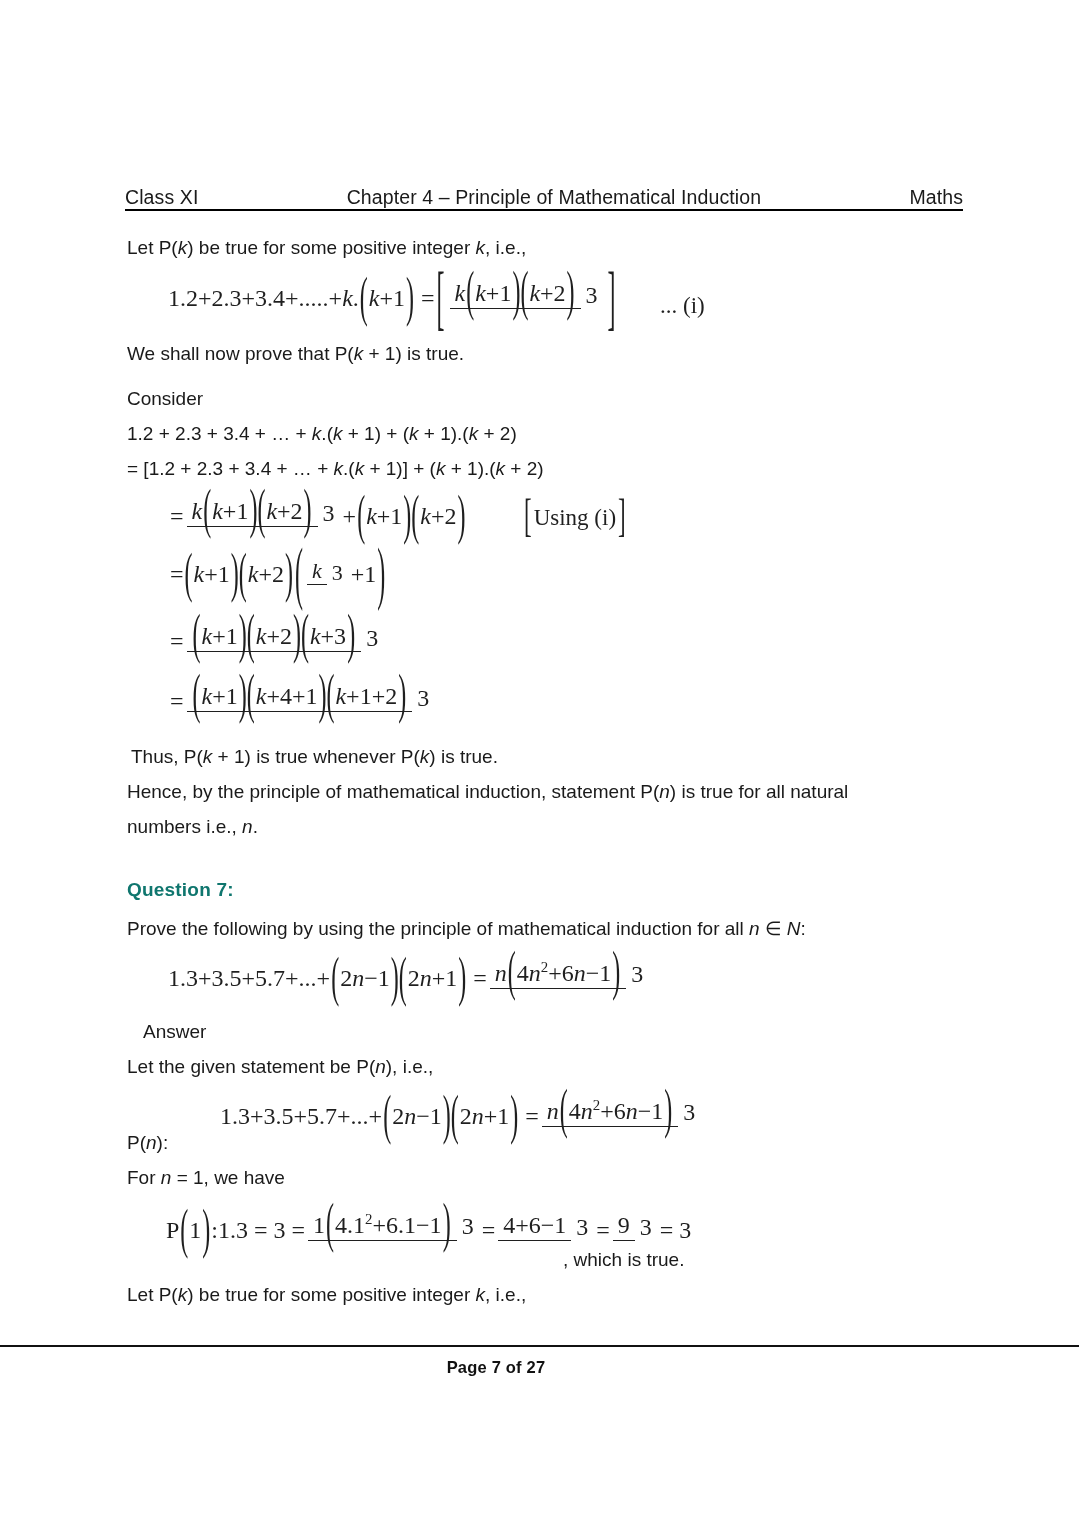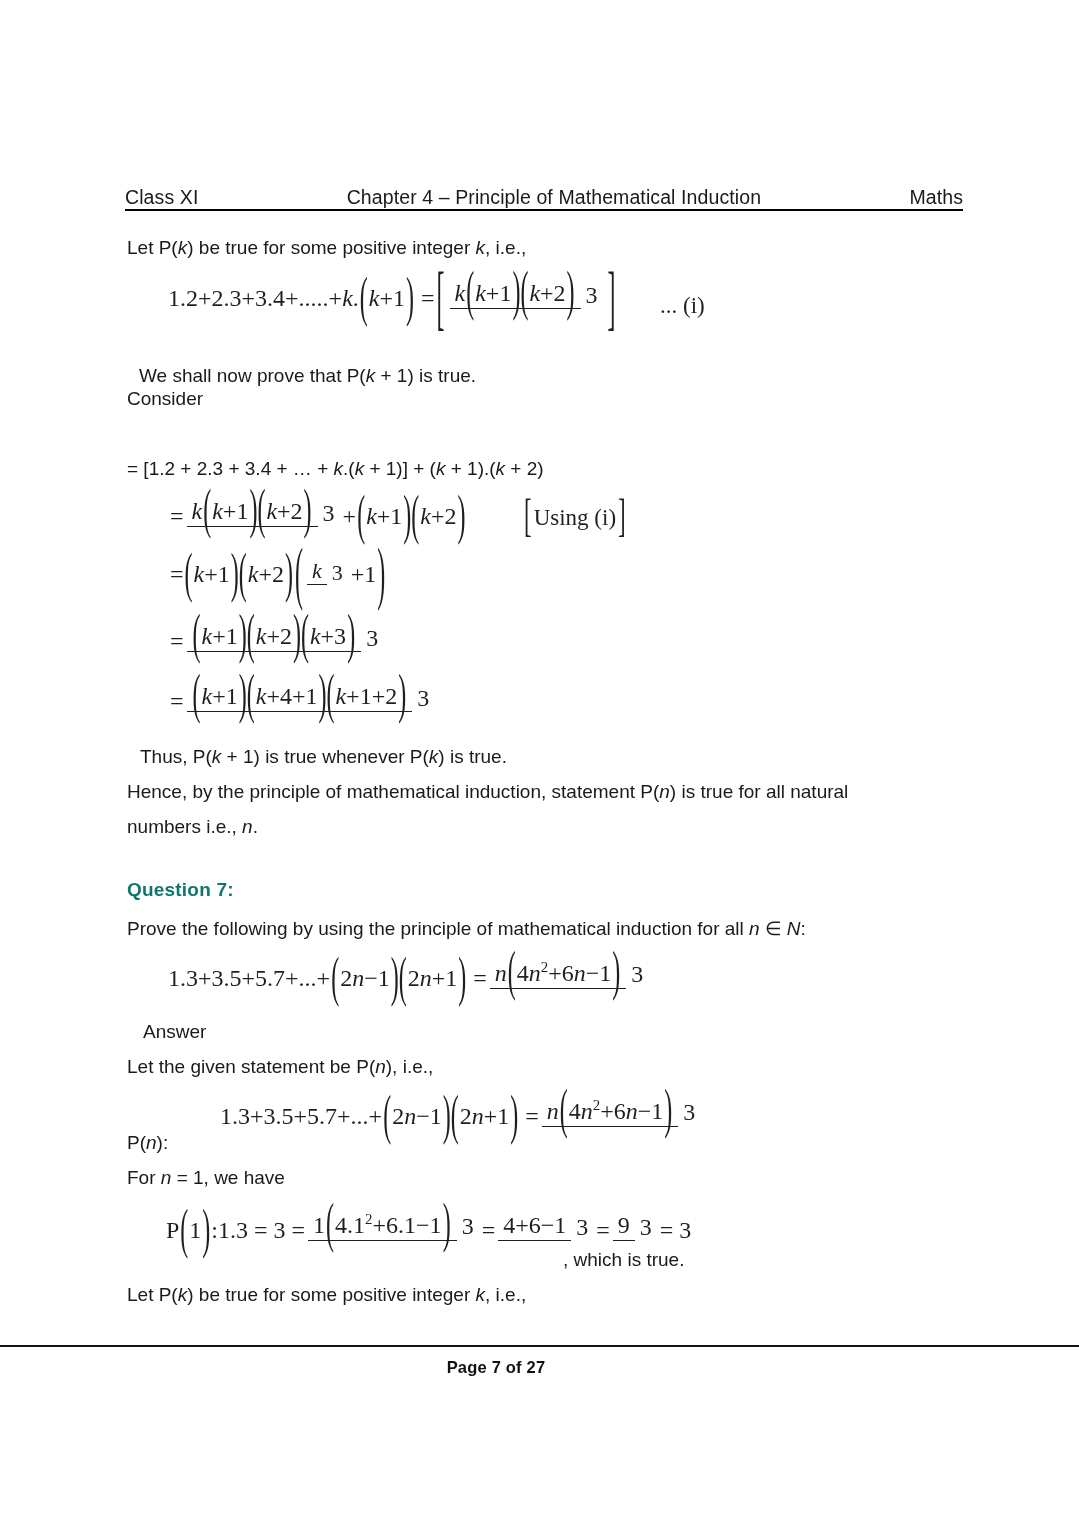--- a/index.html
+++ b/index.html
@@ -168,26 +168,29 @@
       <span class="brk">[</span>
       <span class="frac">
         <span class="top"><span class="v">k</span><span class="paren">(</span><span class="v">k</span><span class="num">+1</span><span class="paren">)(</span><span class="v">k</span><span class="num">+2</span><span class="paren">)</span></span>
         <span class="bot">3</span>
       </span>
       <span class="brk">]</span>
     </span>
   </div>
   <div class="tag" style="left:660px; top:293px;">... (i)</div>
 
-  <div class="txt" style="left:127px; top:366px;margin-left:12px;">
+  <div class="txt" style="left:127px; top:344px;">
     We shall now prove that P(<i>k</i> + 1) is true.
   </div>
 
   <div class="txt" style="left:127px; top:389px;">Consider</div>
 
+  <div class="txt" style="left:127px; top:424px;">
+    1.2 + 2.3 + 3.4 + … + <i>k</i>.(<i>k</i> + 1) + (<i>k</i> + 1).(<i>k</i> + 2)
+  </div>
 
   <div class="txt" style="left:127px; top:459px;">
     = [1.2 + 2.3 + 3.4 + … + <i>k</i>.(<i>k</i> + 1)] + (<i>k</i> + 1).(<i>k</i> + 2)
   </div>
 
   <div class="math" style="left:138px; top:500px;">
     <span class="eq-inline">
       <span class="num">=</span>
       <span class="frac">
         <span class="top"><span class="v">k</span><span class="paren">(</span><span class="v">k</span><span class="num">+1</span><span class="paren">)(</span><span class="v">k</span><span class="num">+2</span><span class="paren">)</span></span>
@@ -226,21 +229,21 @@
   <div class="math" style="left:138px; top:685px;">
     <span class="eq-inline">
       <span class="num">=</span>
       <span class="frac">
         <span class="top"><span class="paren">(</span><span class="v">k</span><span class="num">+1</span><span class="paren">)(</span><span class="v">k</span><span class="num">+4+1</span><span class="paren">)(</span><span class="v">k</span><span class="num">+1+2</span><span class="paren">)</span></span>
         <span class="bot">3</span>
       </span>
     </span>
   </div>
 
-  <div class="txt" style="left:140px; top:747px;">
+  <div class="txt" style="left:131px; top:747px;">
     Thus, P(<i>k</i> + 1) is true whenever P(<i>k</i>) is true.
   </div>
   <div class="txt" style="left:127px; top:782px;">
     Hence, by the principle of mathematical induction, statement P(<i>n</i>) is true for all natural
   </div>
   <div class="txt" style="left:127px; top:817px;">
     numbers i.e., <i>n</i>.
   </div>
 
   <div class="qhead" style="left:127px; top:879px;">Question 7:</div>

